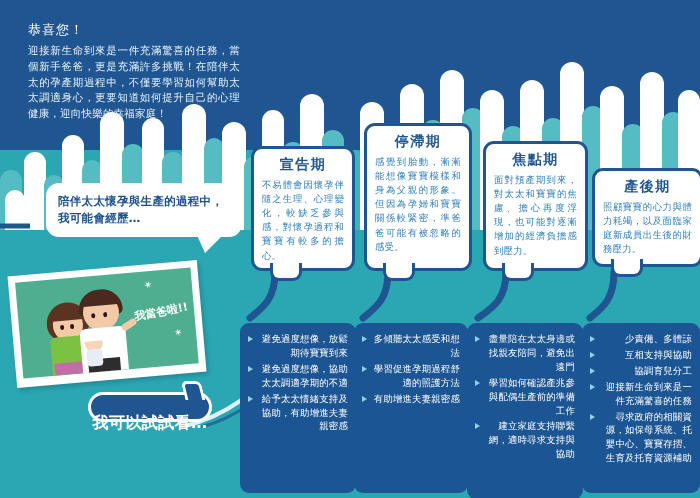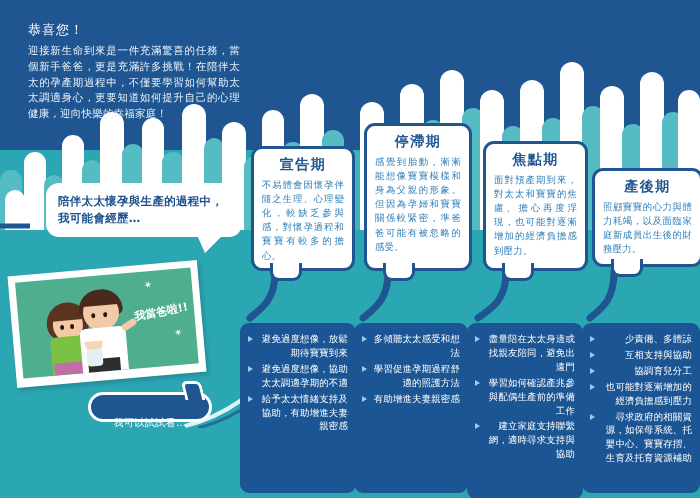--- a/index.html
+++ b/index.html
@@ -89,21 +89,21 @@
   .baby .bhead{position:absolute;left:2px;top:0;width:18px;height:18px;border-radius:50%;background:#f6d6b8;}
   .baby .bcap{position:absolute;left:1px;top:-1px;width:20px;height:8px;border-radius:10px 10px 0 0;background:#ffffff;}
   .baby .bbody{position:absolute;left:3px;bottom:0;width:16px;height:17px;border-radius:4px;background:#e6eef4;}
 
   
   .bubble-small{
     position:absolute;left:88px;top:392px;width:124px;height:30px;z-index:40;
     background:#1f5590;border:3px solid #ffffff;border-radius:16px;
     display:flex;align-items:center;justify-content:center;box-sizing:border-box;
   }
-  .bubble-small .txt{color:#ffffff;font-size:10px;font-weight:normal;letter-spacing:.4px;margin-top:32px;}
+  .bubble-small .txt{color:#ffffff;font-size:16px;font-weight:bold;letter-spacing:.4px;margin-top:32px;}
   .bubble-small:before{
     content:"";position:absolute;right:6px;top:-14px;width:14px;height:16px;
     background:#1f5590;border:3px solid #ffffff;border-bottom:none;
     border-radius:6px 6px 0 0;transform:skewX(14deg);
   }
 
   
   .swoosh{position:absolute;left:180px;top:358px;width:120px;height:70px;z-index:20;}
 
   
@@ -303,18 +303,18 @@
         <li>盡量陪在太太身邊或找親友陪同，避免出遠門</li>
         <li>學習如何確認產兆參與配偶生產前的準備工作</li>
         <li>建立家庭支持聯繫網，適時尋求支持與協助</li>
       </ul>
   </div>
   <div class="panel clip" id="panel3">
     <ul>
         <li>少責備、多體諒</li>
         <li>互相支持與協助</li>
         <li>協調育兒分工</li>
-        <li>也可能對逐漸增加的經濟負擔感到壓力</li>
+        <li>迎接新生命到來是一件充滿驚喜的任務</li>
         <li>尋求政府的相關資源，如保母系統、托嬰中心、寶寶存摺、生育及托育資源補助</li>
       </ul>
   </div>
 
 </div>
 
 </body></html>

